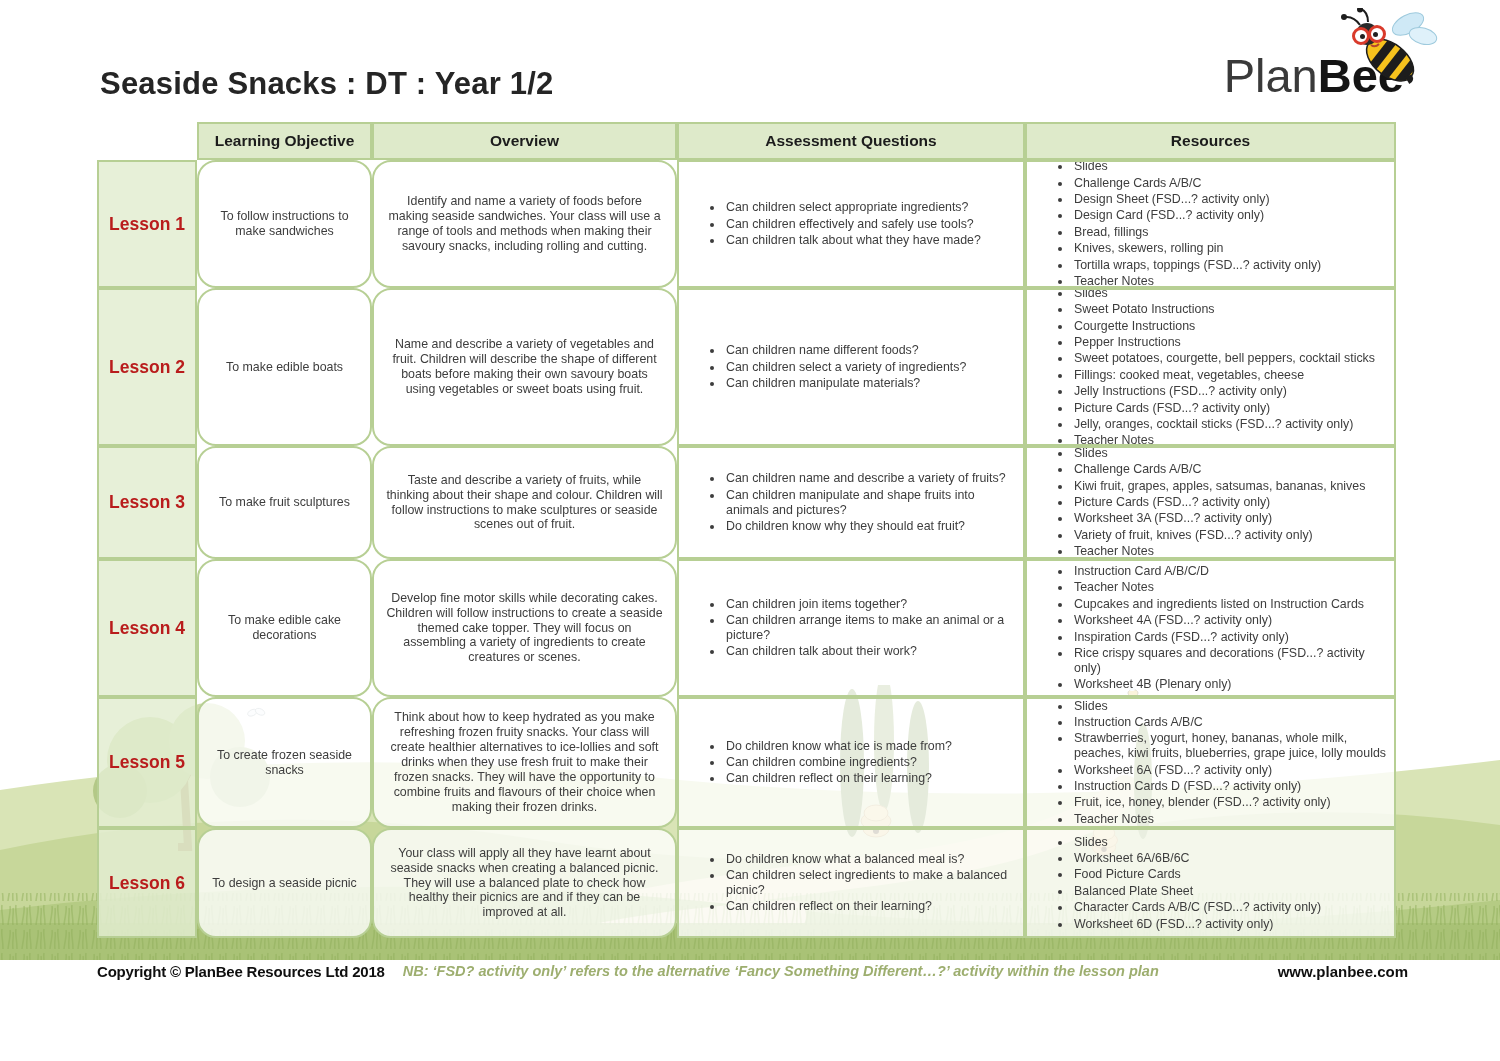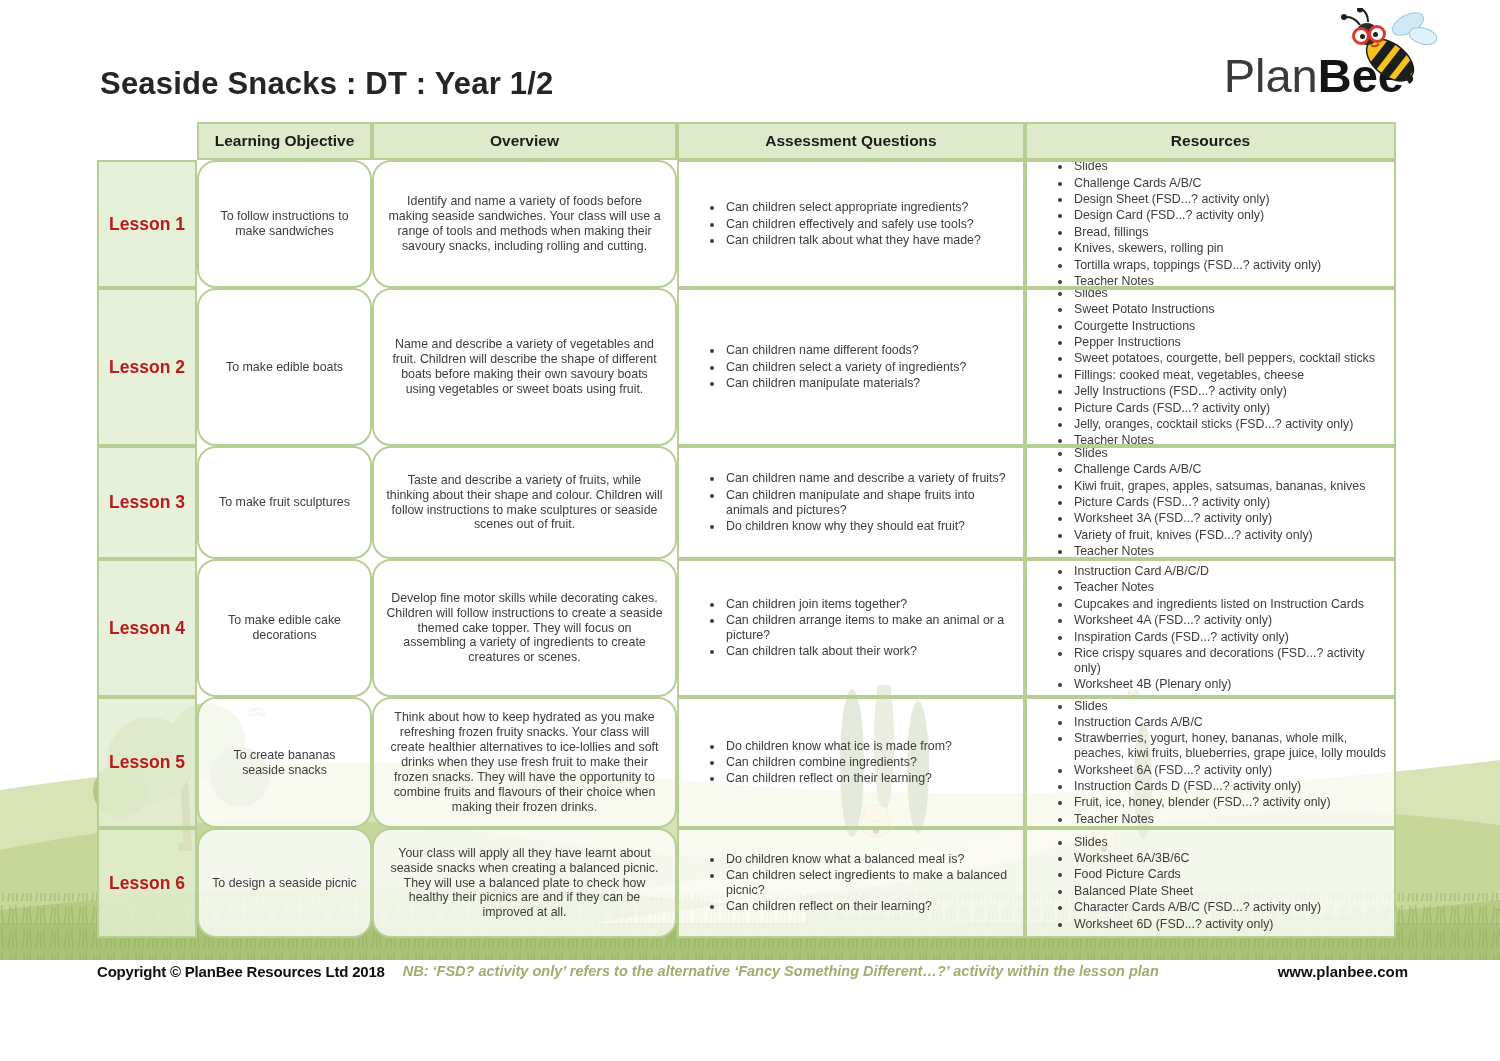--- a/index.html
+++ b/index.html
@@ -269,21 +269,21 @@
           <li>Rice crispy squares and decorations (FSD...? activity only)</li>
           <li>Worksheet 4B (Plenary only)</li>
           <li>Teacher Notes</li>
         </ul>
     </div>
 
     <div class="cell lesson-cell">
       <span>Lesson 5</span>
     </div>
     <div class="cell body-cell center-cell">
-      <span>To create bananas seaside snacks</span>
+      <span>To create frozen seaside snacks</span>
     </div>
     <div class="cell body-cell center-cell">
       <span>Think about how to keep hydrated as you make refreshing frozen fruity snacks. Your class will create healthier alternatives to ice-lollies and soft drinks when they use fresh fruit to make their frozen snacks. They will have the opportunity to combine fruits and flavours of their choice when making their frozen drinks.</span>
     </div>
     <div class="cell body-cell list-cell">
       <ul>
           <li>Do children know what ice is made from?</li>
           <li>Can children combine ingredients?</li>
           <li>Can children reflect on their learning?</li>
         </ul>
@@ -312,21 +312,21 @@
     <div class="cell body-cell list-cell">
       <ul>
           <li>Do children know what a balanced meal is?</li>
           <li>Can children select ingredients to make a balanced picnic?</li>
           <li>Can children reflect on their learning?</li>
         </ul>
     </div>
     <div class="cell body-cell list-cell">
       <ul>
           <li>Slides</li>
-          <li>Worksheet 6A/3B/6C</li>
+          <li>Worksheet 6A/6B/6C</li>
           <li>Food Picture Cards</li>
           <li>Balanced Plate Sheet</li>
           <li>Character Cards A/B/C (FSD...? activity only)</li>
           <li>Worksheet 6D (FSD...? activity only)</li>
         </ul>
     </div>
   </div>
 
   <div class="footer">
     <span class="copyright">Copyright © PlanBee Resources Ltd 2018</span>

